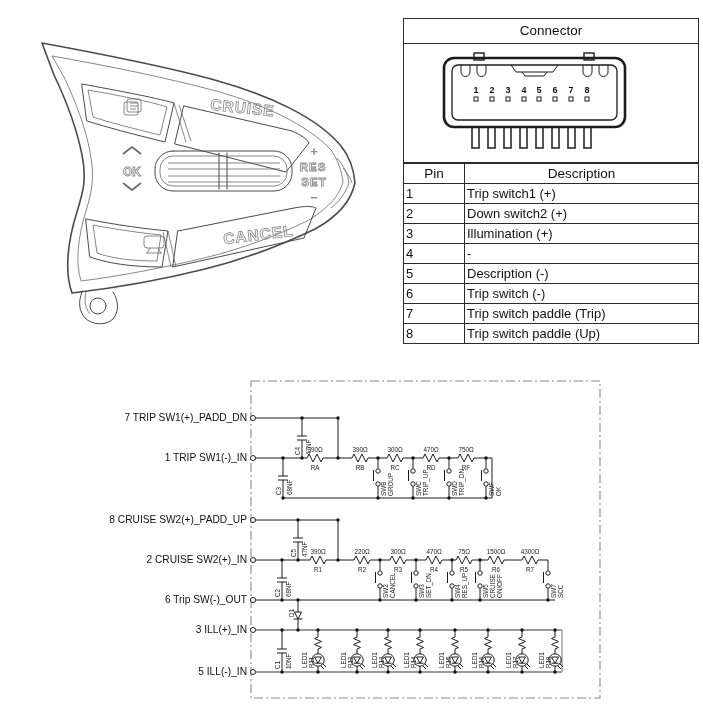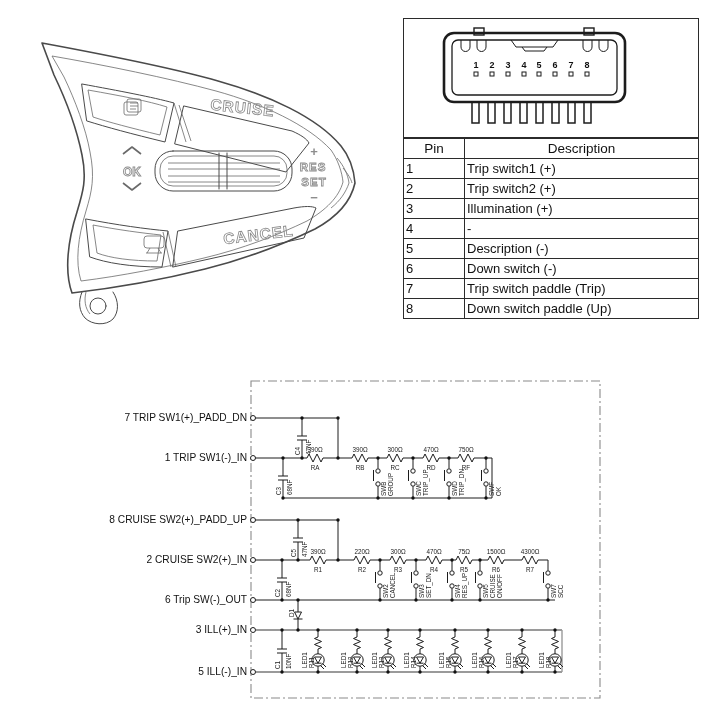--- a/index.html
+++ b/index.html
@@ -102,20 +102,21 @@
 
       <g>
         <path class="wl" d="M66 262 C62 272 63 281 69 288 C76 295 90 296 97 289 C103 282 103 271 97 262"></path>
         <circle class="wl" cx="82" cy="276" r="8"></circle>
         <path class="wl2" d="M70 262 C68 270 69 278 74 284"></path>
       </g>
     </svg>
   </div>
 
   <div id="connector-panel" class="abs">
+    <div id="connector-title">Connector</div>
 
     <div id="connector-art">
       <svg width="292" height="116" viewBox="0 0 292 116">
         <g>
           <rect x="69" y="8" width="10" height="7" class="sym" style="stroke-width:1.4"></rect>
           <rect x="179" y="8" width="10" height="7" class="sym" style="stroke-width:1.4"></rect>
           <rect x="39" y="13" width="181" height="69" rx="10" class="sym" style="stroke-width:2.6"></rect>
           <rect x="47" y="20" width="165" height="55" rx="6" class="sym" style="stroke-width:1.3"></rect>
 
           <path class="sym" d="M56 20 v7 a4.5 4.5 0 0 0 9 0 v-7"></path>
@@ -166,45 +167,45 @@
           <tr>
         <th>Pin</th>
         <th>Description</th>
       </tr>
       <tr>
             <td>1</td>
             <td>Trip switch1 (+)</td>
           </tr>
       <tr>
             <td>2</td>
-            <td>Trip switch2 (+)</td>
+            <td>Down switch2 (+)</td>
           </tr>
       <tr>
             <td>3</td>
             <td>Illumination (+)</td>
           </tr>
       <tr>
             <td>4</td>
             <td>-</td>
           </tr>
       <tr>
             <td>5</td>
             <td>Description (-)</td>
           </tr>
       <tr>
             <td>6</td>
-            <td>Down switch (-)</td>
+            <td>Trip switch (-)</td>
           </tr>
       <tr>
             <td>7</td>
             <td>Trip switch paddle (Trip)</td>
           </tr>
       <tr>
             <td>8</td>
-            <td>Down switch paddle (Up)</td>
+            <td>Trip switch paddle (Up)</td>
           </tr>
     </tbody>
       </table>
   </div>
 
   <div class="abs" style="left:0;top:375px;width:703px;height:342px;text-decoration:underline;">
     <svg width="703" height="342" viewBox="0 0 703 342">
       <defs>
         <g id="res-h">
           <polyline class="sym" points="-11,0 -8,0 -6,-4 -2,4 2,-4 6,4 8,0 11,0"></polyline>

